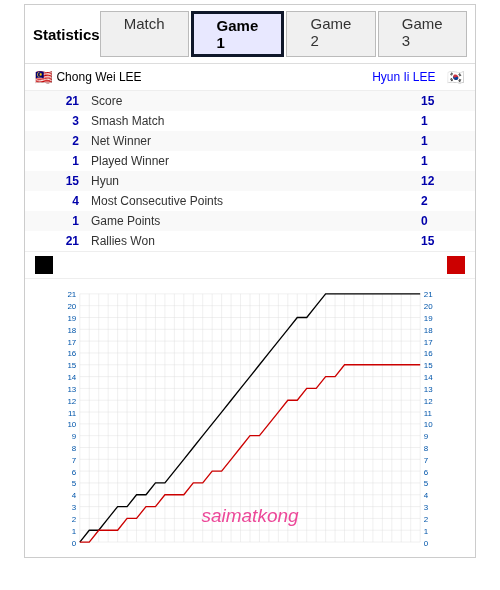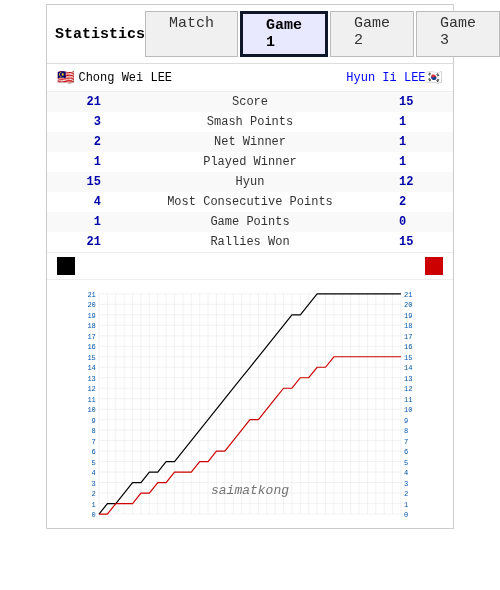--- a/index.html
+++ b/index.html
@@ -5,24 +5,23 @@
     * { box-sizing: border-box; margin: 0; padding: 0; }
     body {
       font-family: Arial, sans-serif;
       font-size: 12px;
       background: #fff;
       width: 500px;
       min-height: 590px;
     }
     .container {
       border: 1px solid #ccc;
-      width: 408px;
+      width: 452px;
       margin: 4px auto;
       background: #fff;
-      font-family: Liberation Mono, monospace;
     }
     .header {
       display: flex;
       align-items: center;
       justify-content: space-between;
       padding: 6px 8px;
       border-bottom: 1px solid #ddd;
     }
     .header-title {
       font-weight: bold;
@@ -59,34 +58,33 @@
     .player-left {
       display: flex;
       align-items: center;
       gap: 4px;
       color: #000;
       font-size: 12px;
     }
     .player-right {
       display: flex;
       align-items: center;
-      gap: 0;
+      gap: 12px;
       color: #00f;
       font-size: 12px;
     }
     .flag {
       font-size: 14px;
     }
     .stats-table {
       width: 100%;
       border-collapse: collapse;
     }
     .stats-table tr td {
       padding: 3px 6px;
-      text-align: center;
       font-size: 12px;
     }
     .stats-table tr td:first-child {
       text-align: right;
       width: 60px;
       color: #00a;
       font-weight: bold;
     }
     .stats-table tr td:last-child {
       text-align: left;
@@ -128,22 +126,22 @@
     .chart-svg {
       display: block;
       width: 100%;
     }
     .watermark {
       position: absolute;
       bottom: 30px;
       left: 50%;
       transform: translateX(-50%);
       font-style: italic;
-      font-size: 13px;
-      color: #737373;
+      font-size: 19px;
+      color: #ec4899;
       pointer-events: none;
     }
   </style>
 </head>
 <body>
 
 <div class="container">
 
   <div class="header">
     <span class="header-title">Statistics</span>
@@ -168,21 +166,21 @@
 
   <table class="stats-table">
     <tbody id="stats-tbody">
         <tr>
       <td>21</td>
       <td>Score</td>
       <td>15</td>
     </tr>
         <tr>
       <td>3</td>
-      <td>Smash Points</td>
+      <td>Smash Match</td>
       <td>1</td>
     </tr>
         <tr>
       <td>2</td>
       <td>Net Winner</td>
       <td>1</td>
     </tr>
         <tr>
       <td>1</td>
       <td>Played Winner</td>

